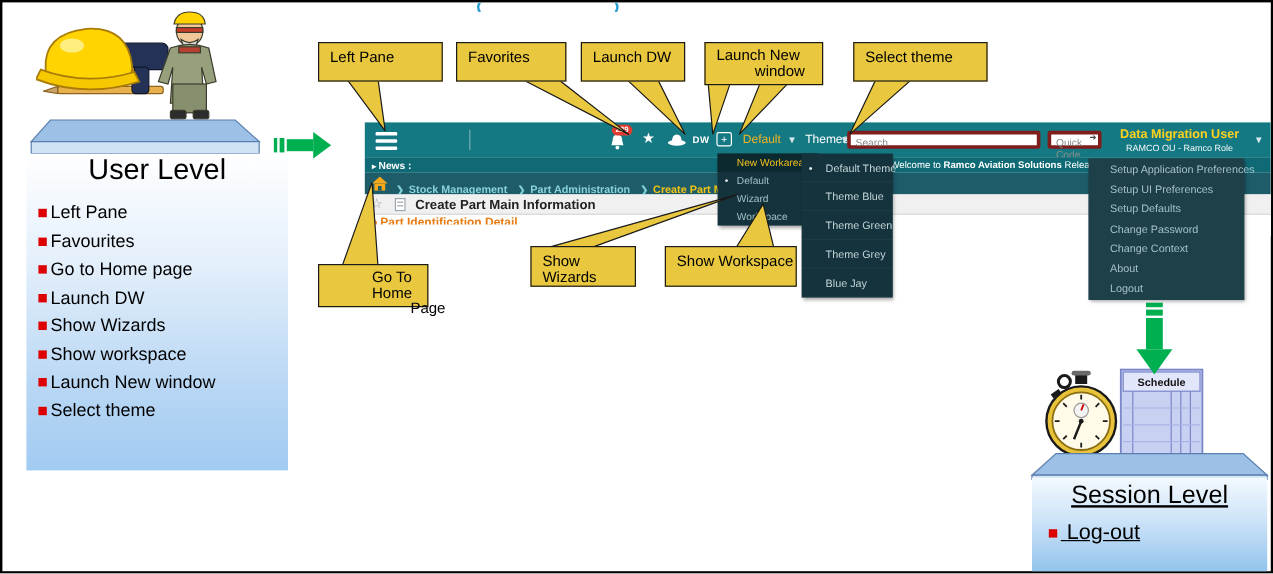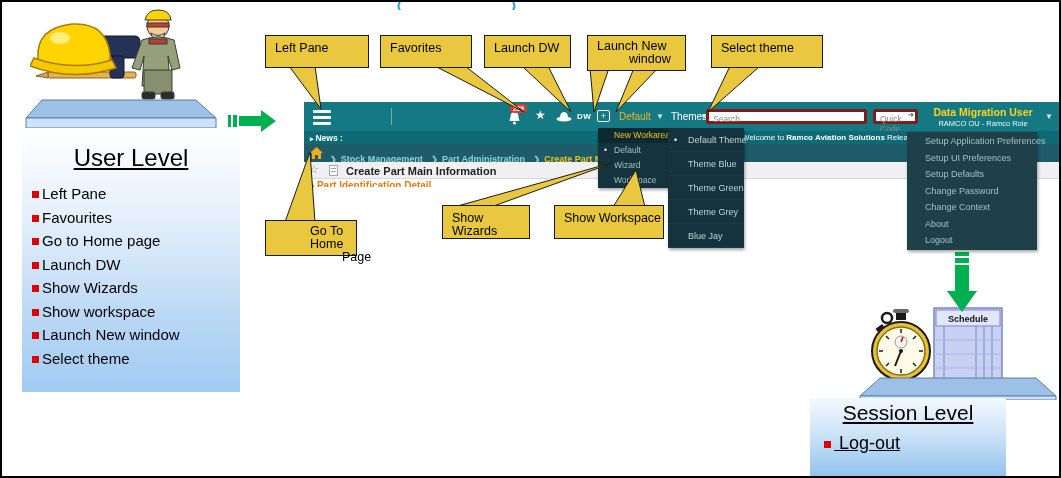--- a/index.html
+++ b/index.html
@@ -2,26 +2,26 @@
 <html><head>
 <meta charset="utf-8">
 <style>
   html,body{margin:0;padding:0;background:#fff;}
   *{box-sizing:border-box;}
   .canvas{position:relative;width:1061px;height:478px;background:#fff;border:2px solid #000;
           font-family:"Liberation Sans",sans-serif;overflow:hidden;}
   
   .ul-panel{position:absolute;left:20px;top:126px;width:218px;height:264px;
             background:linear-gradient(180deg,#ffffff 0%,#e3effb 35%,#b7d6f4 75%,#a2cbf2 100%);}
-  .ul-title{text-align:center;margin-top:16px;font-size:24px;color:#000;text-decoration:underline;}
+  .ul-title{text-align:center;font-size:24px;color:#000;}
   .ul-list{margin:10px 0 0 10px;}
   .ul-item{font-size:15px;color:#000;line-height:23.5px;white-space:nowrap;}
   .sq{display:inline-block;width:7px;height:7px;background:#dd0000;margin-right:3px;vertical-align:1px;}
   
-  .sess-panel{position:absolute;left:808px;top:396px;width:196px;height:80px;
+  .sess-panel{position:absolute;left:858px;top:396px;width:196px;height:80px;
               background:linear-gradient(180deg,#f3f9fe 0%,#cde3f8 45%,#8fc2ec 100%);}
   .sess-title{text-align:center;margin-top:3px;font-size:21px;color:#000;text-decoration:underline;}
   .sess-item{font-size:18px;color:#000;margin:8px 0 0 14px;text-decoration:underline;}
   
   .app{position:absolute;left:302px;top:100px;width:755px;height:95px;z-index:10;background:#fff;}
   .topbar{position:absolute;left:0;top:0;width:755px;height:29px;background:#157983;}
   .newsbar{position:absolute;left:0;top:29px;width:755px;height:13px;background:#0f6a75;color:#fff;}
   .crumbbar{position:absolute;left:0;top:42px;width:755px;height:18px;background:#1d5c68;}
   .titlerow{position:absolute;left:0;top:60px;width:755px;height:17px;background:#f0f0f0;border-bottom:1px solid #d8d8d8;}
   .bodystrip{position:absolute;left:0;top:78px;width:755px;height:17px;background:#ffffff;}

